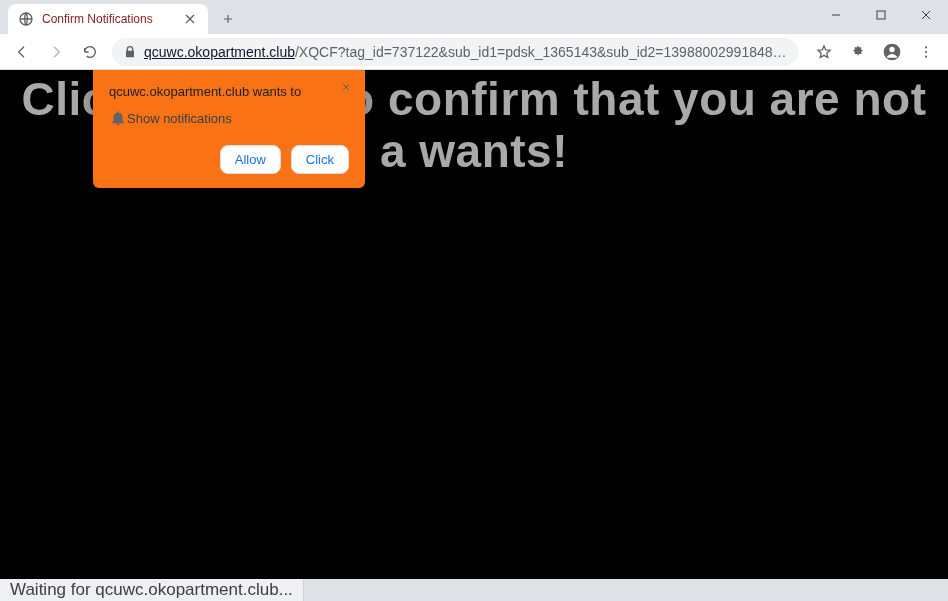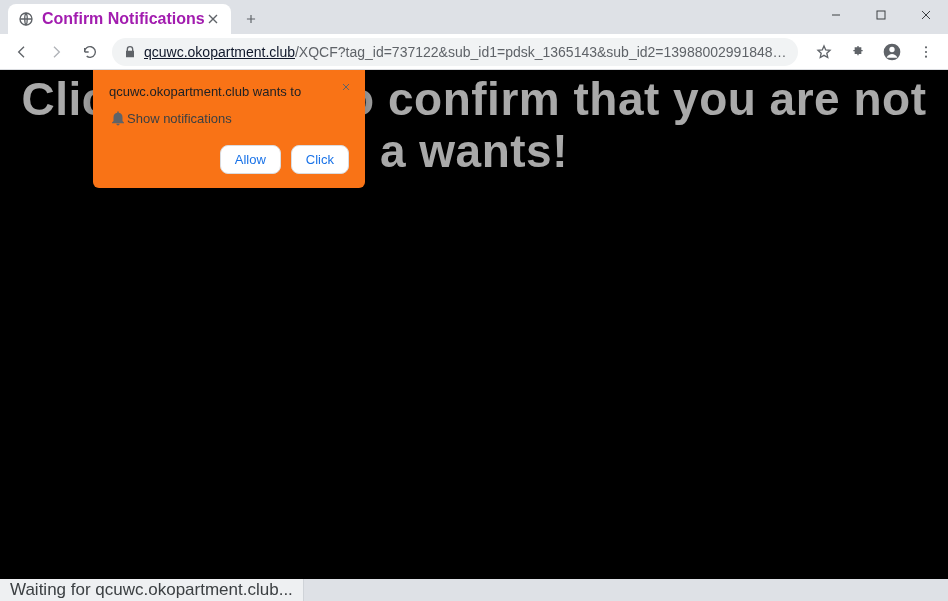--- a/index.html
+++ b/index.html
@@ -13,21 +13,21 @@
     background: #fff;
     border-top-left-radius: 8px;
     border-top-right-radius: 8px;
     display: flex;
     align-items: center;
     padding: 0 10px 0 10px;
     min-width: 200px;
     position: relative;
   }
   .tab .favicon { width: 16px; height: 16px; display:flex; align-items:center; justify-content:center; color:#5f6368; margin-right:8px;}
-  .tab .tab-title { font-size: 16px; color: #a21caf; flex: 1; white-space: nowrap; overflow: hidden; text-overflow: ellipsis; font-weight: bold; }
+  .tab .tab-title { font-size: 12px; color: #7f1d1d; flex: 1; white-space: nowrap; overflow: hidden; text-overflow: ellipsis; }
   .tab .tab-close { width: 16px; height:16px; display:flex; align-items:center; justify-content:center; color:#5f6368; cursor:pointer; font-size:12px;}
   .newtab { width:28px; height:28px; display:flex; align-items:center; justify-content:center; color:#5f6368; margin-left:6px; cursor:pointer; font-size:16px; margin-bottom:1px;}
   .window-controls { position:absolute; right:0; top:0; height:34px; display:flex; }
   .window-controls .ctrl { width:45px; height:30px; display:flex; align-items:center; justify-content:center; color:#3c4043; cursor:pointer;}
   .window-controls svg { width:10px; height:10px; }
 
   
   .toolbar { height: 36px; background:#fff; border-bottom:1px solid #dadce0; display:flex; align-items:center; padding:0 6px; gap:2px;}
   .icon-btn { width:32px; height:32px; border-radius:50%; display:flex; align-items:center; justify-content:center; color:#5f6368; cursor:pointer;}
   .icon-btn.dis { color:#b0b3b8; cursor:default; }

